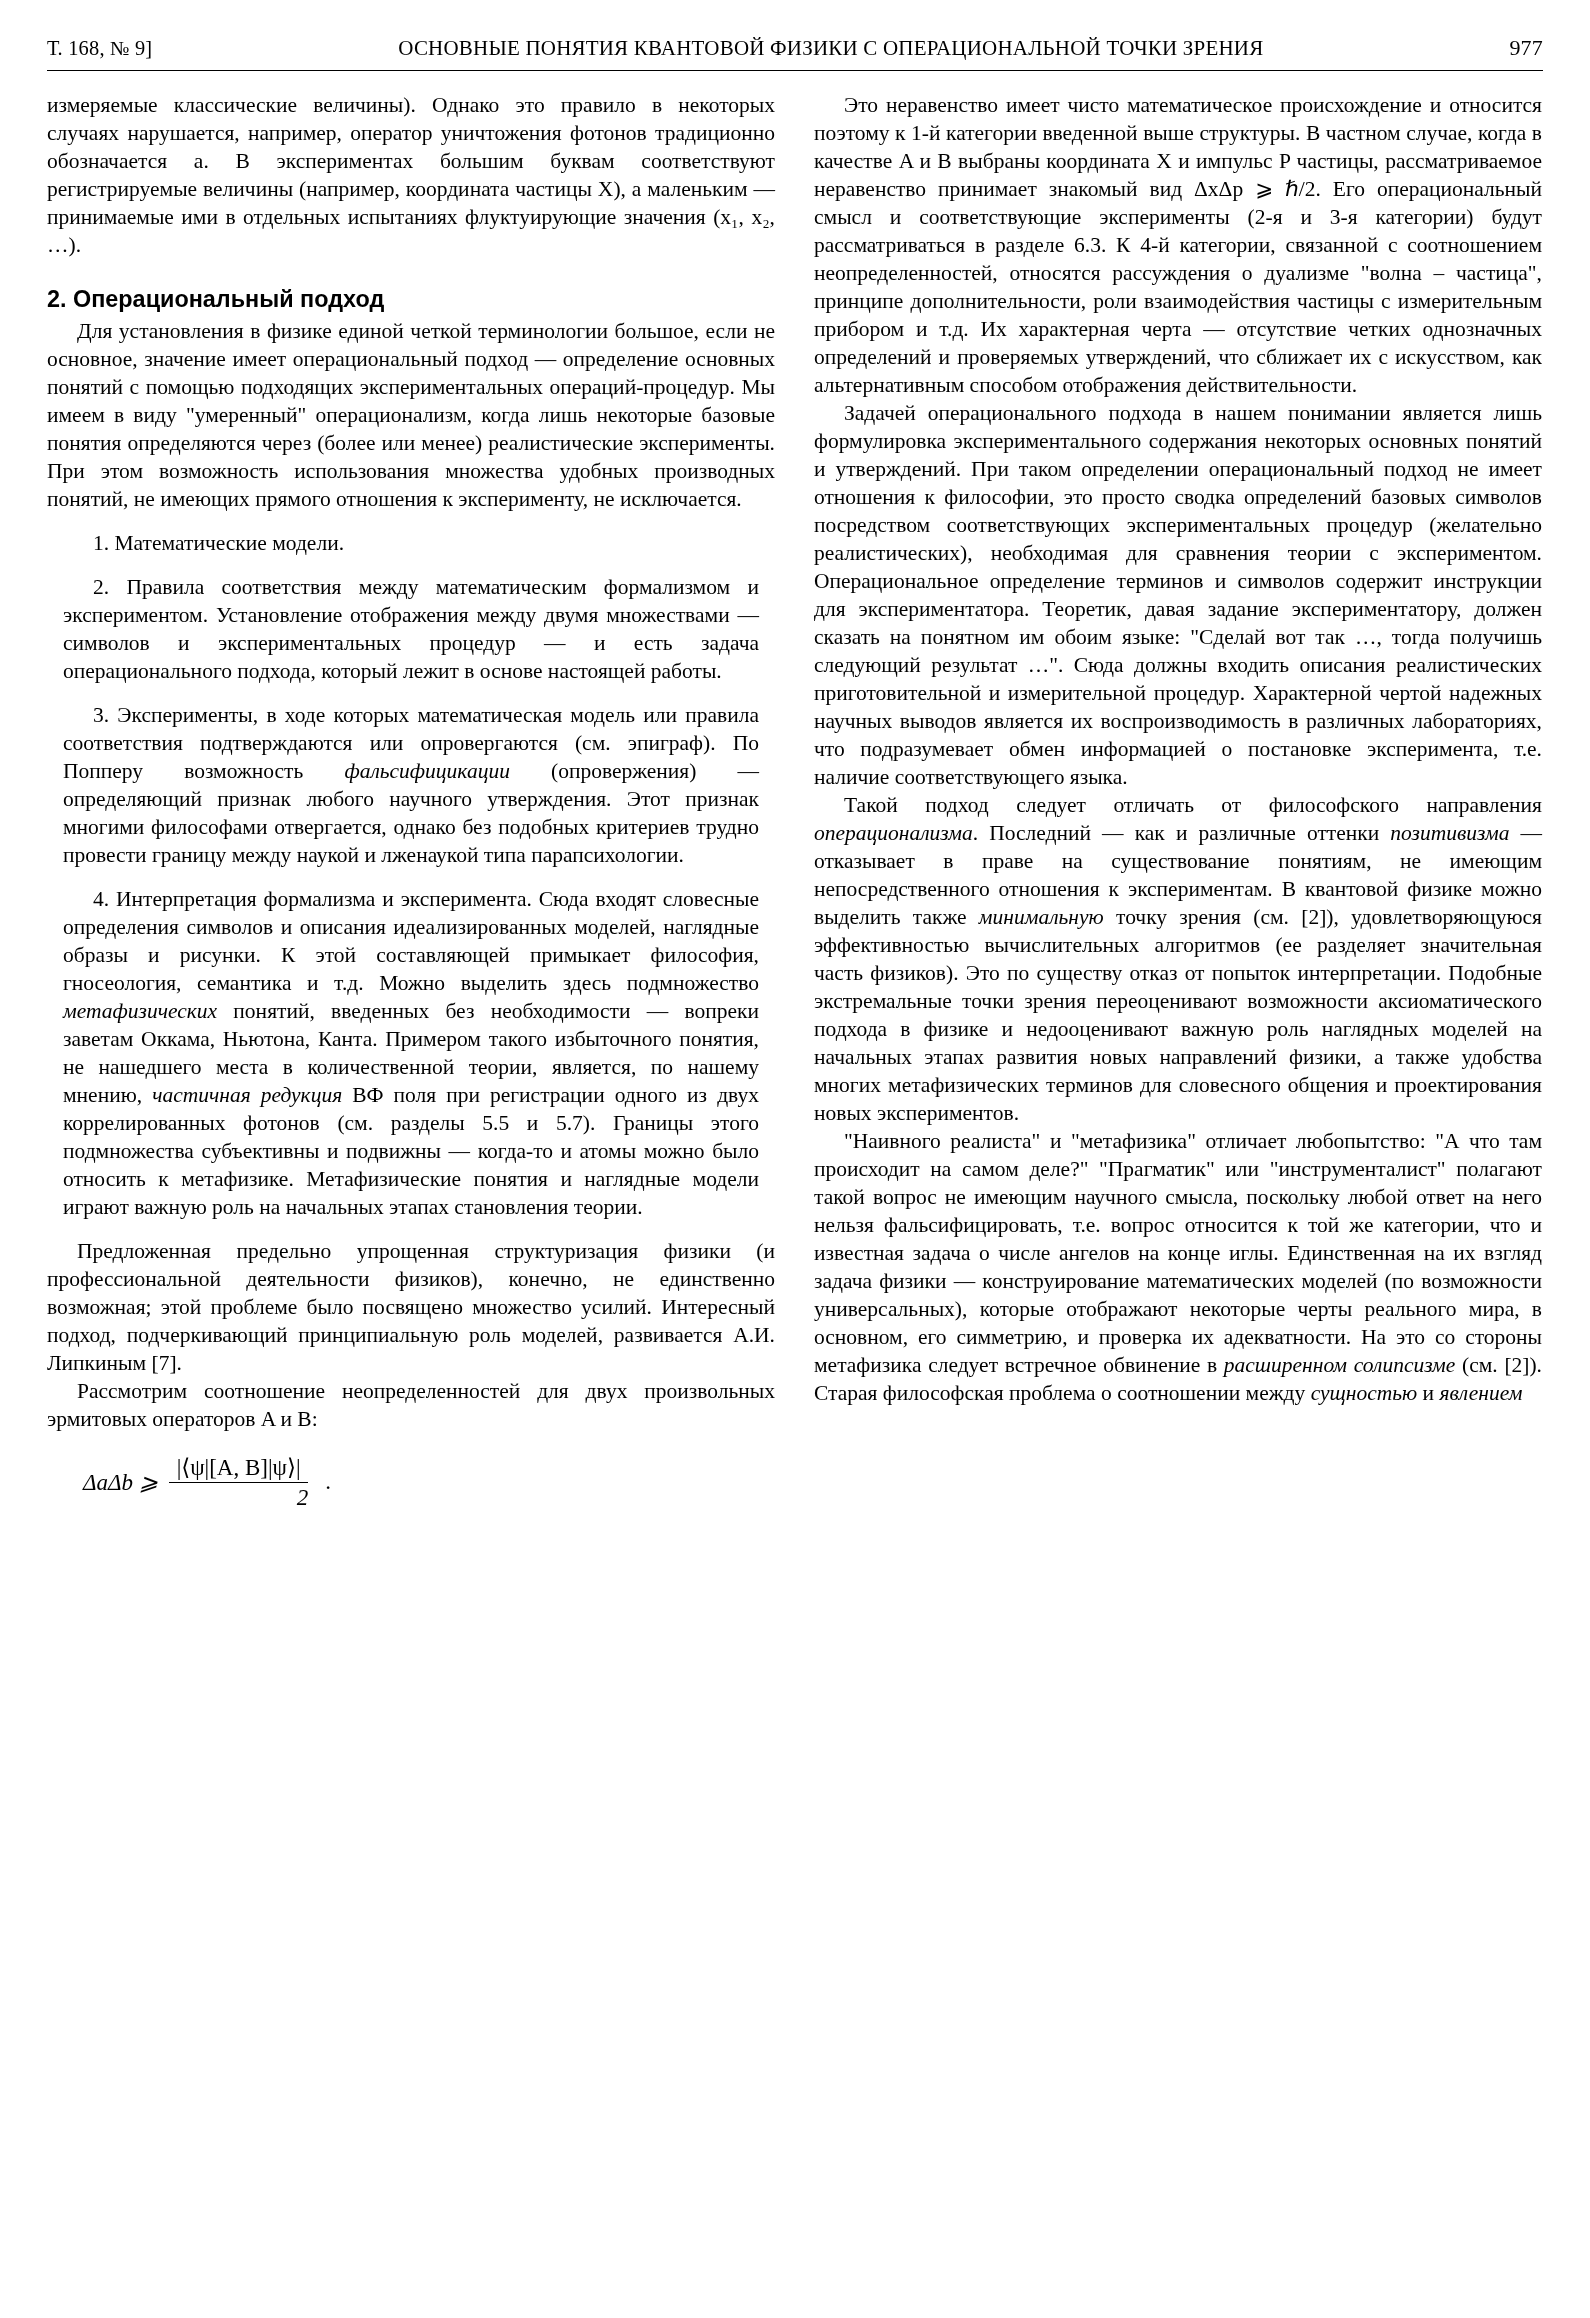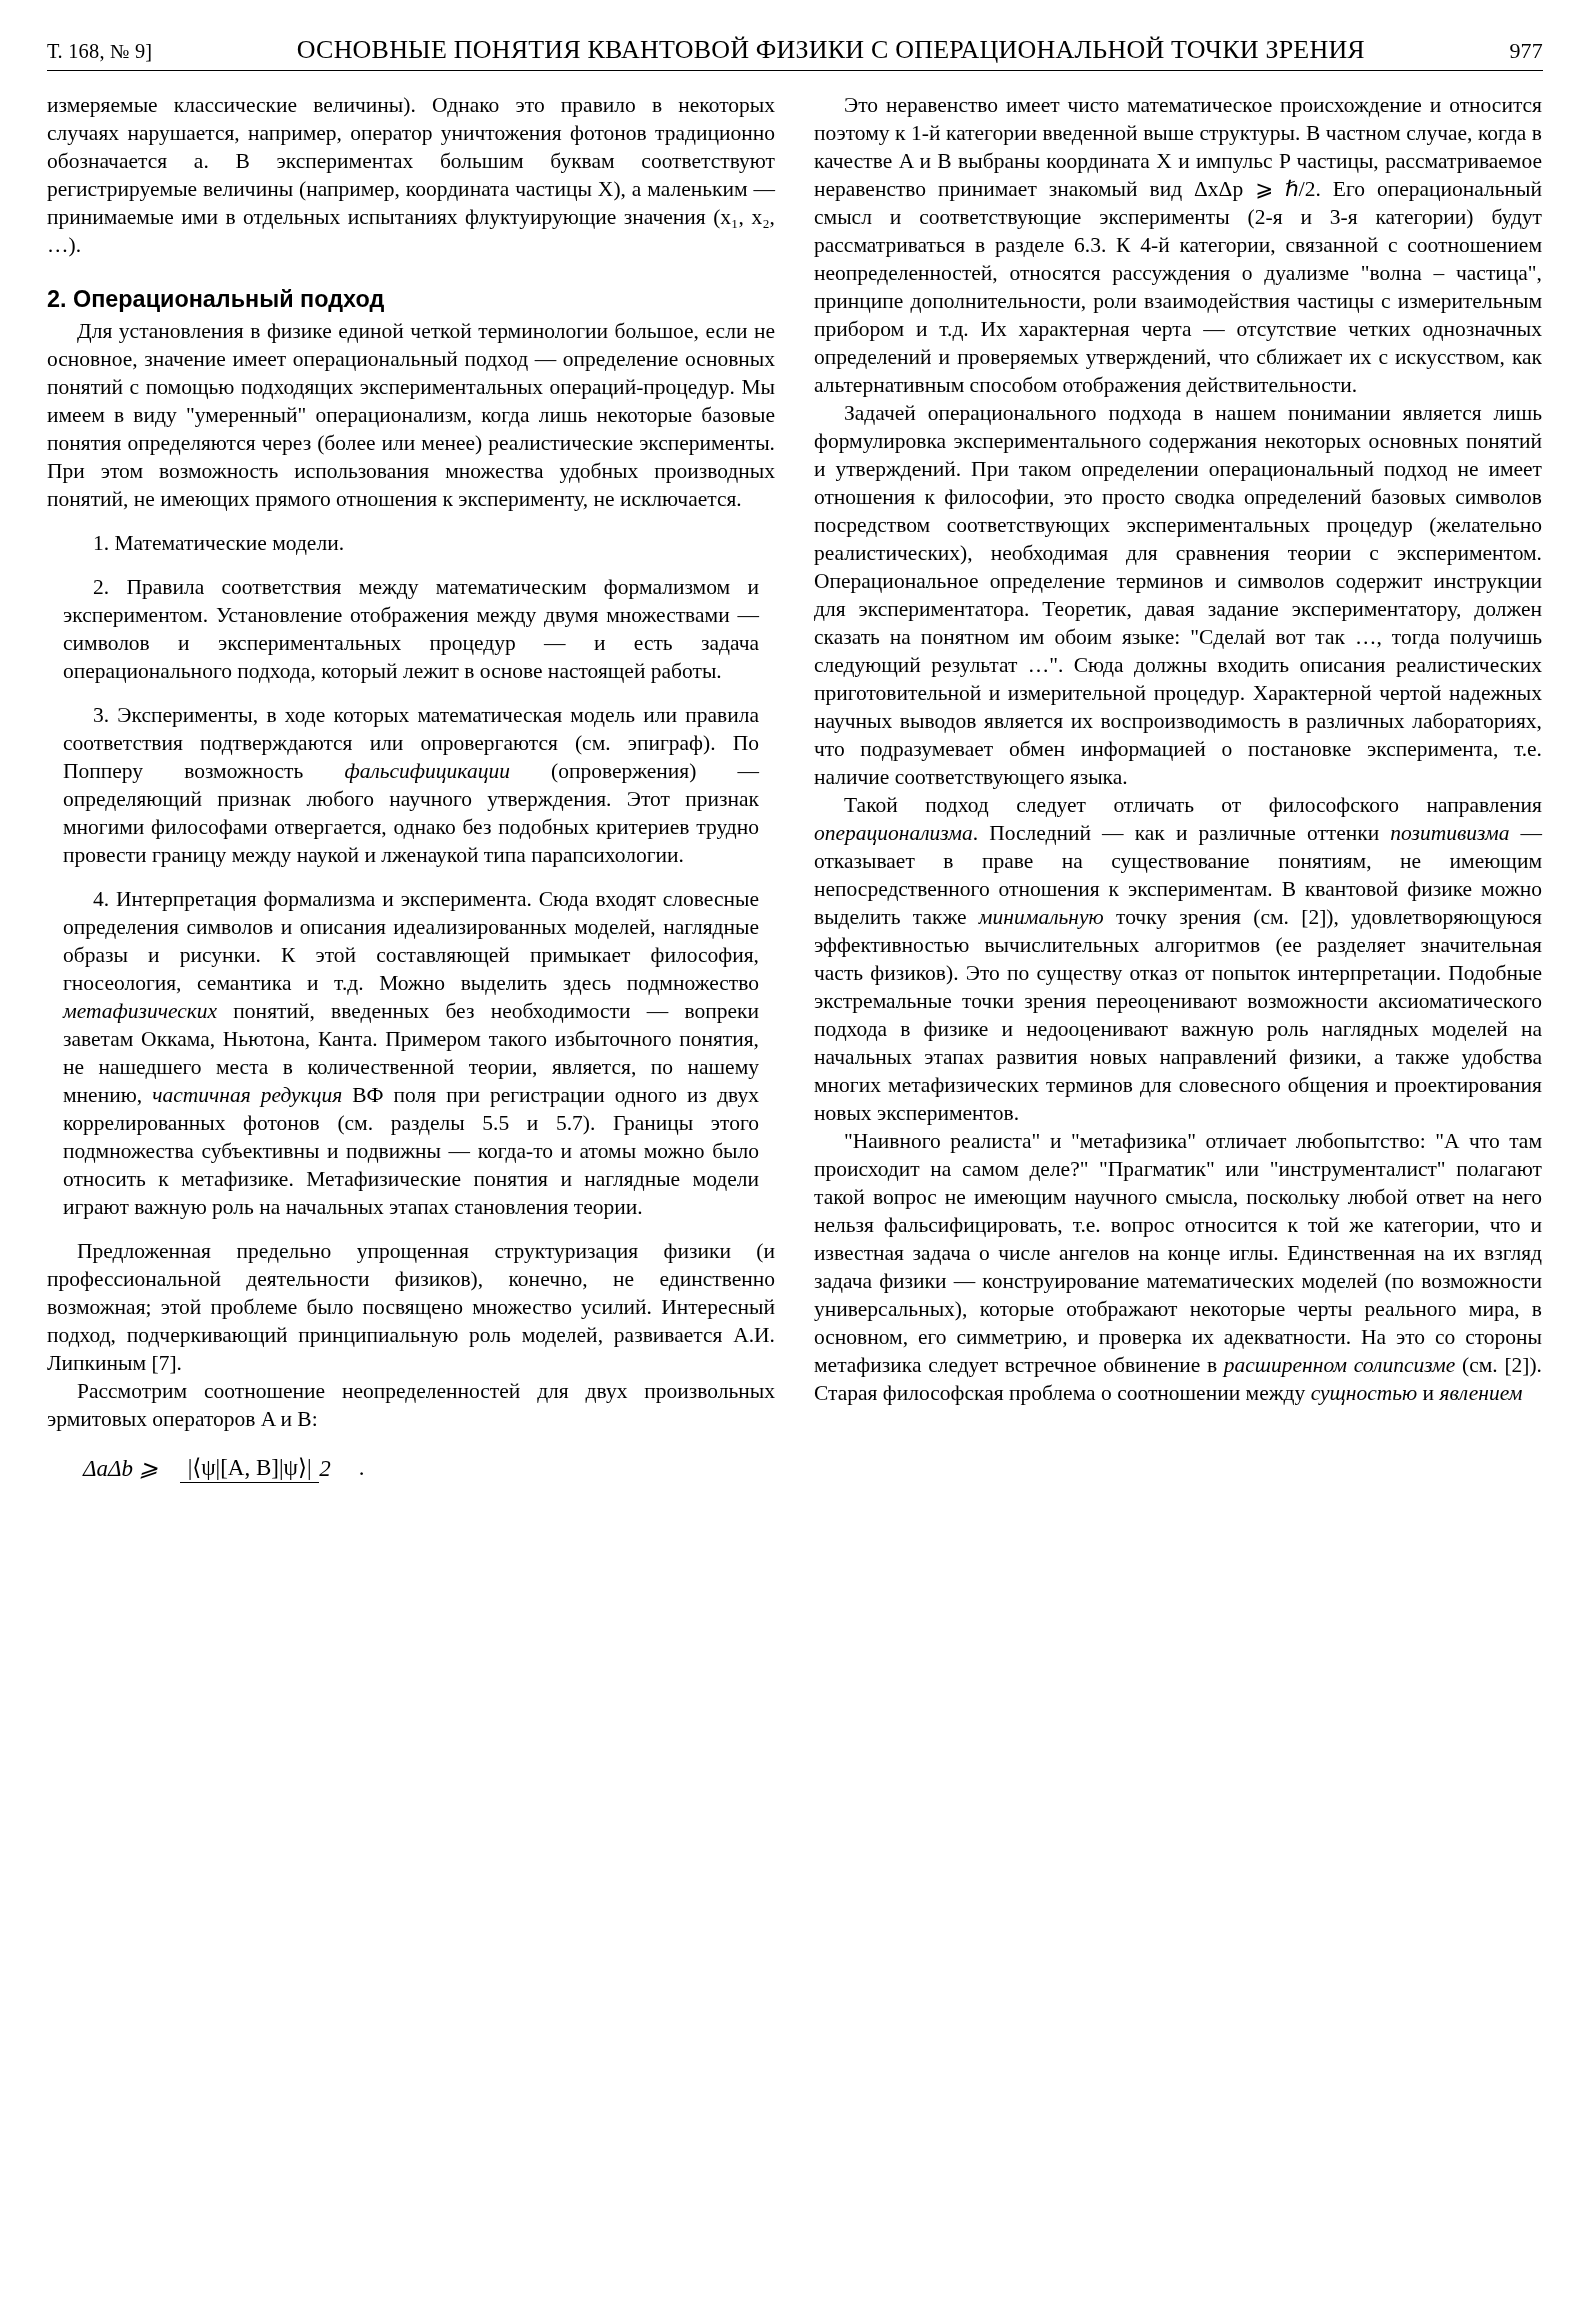--- a/index.html
+++ b/index.html
@@ -30,21 +30,21 @@
     height: 29px;
   }
   .runhead .vol {
     font-family: "Liberation Serif", serif;
     font-size: 20.4px;
     white-space: nowrap;
   }
   .runhead .title {
     flex: 1;
     text-align: center;
-    font-size: 26px;
+    font-size: 21px;
     letter-spacing: 0.2px;
     white-space: nowrap;
     padding: 0 10.6px;
   }
   .runhead .pageno {
     font-size: 22px;
     font-weight: normal;
     white-space: nowrap;
   }
   .rule {
@@ -90,24 +90,24 @@
   .formula-block {
     margin: 21px 0 0 0;
     display: flex;
     align-items: center;
     font-size: 23px;
     font-style: italic;
     padding-left: 36px;
   }
   .frac {
     display: inline-flex;
-    flex-direction: row;
-    align-items: flex-start;
+    flex-direction: column;
+    align-items: flex-end;
     vertical-align: middle;
-    margin: 0 22px;
+    margin: 0 11px;
   }
   .frac .num {
     padding: 0 7.6px 1.5px 7.6px;
     font-size: 23px;
     border-bottom: 1.5px solid #000;
     font-style: normal;
   }
   .frac .den {
     padding-top: 2.3px;
     font-size: 23px;

